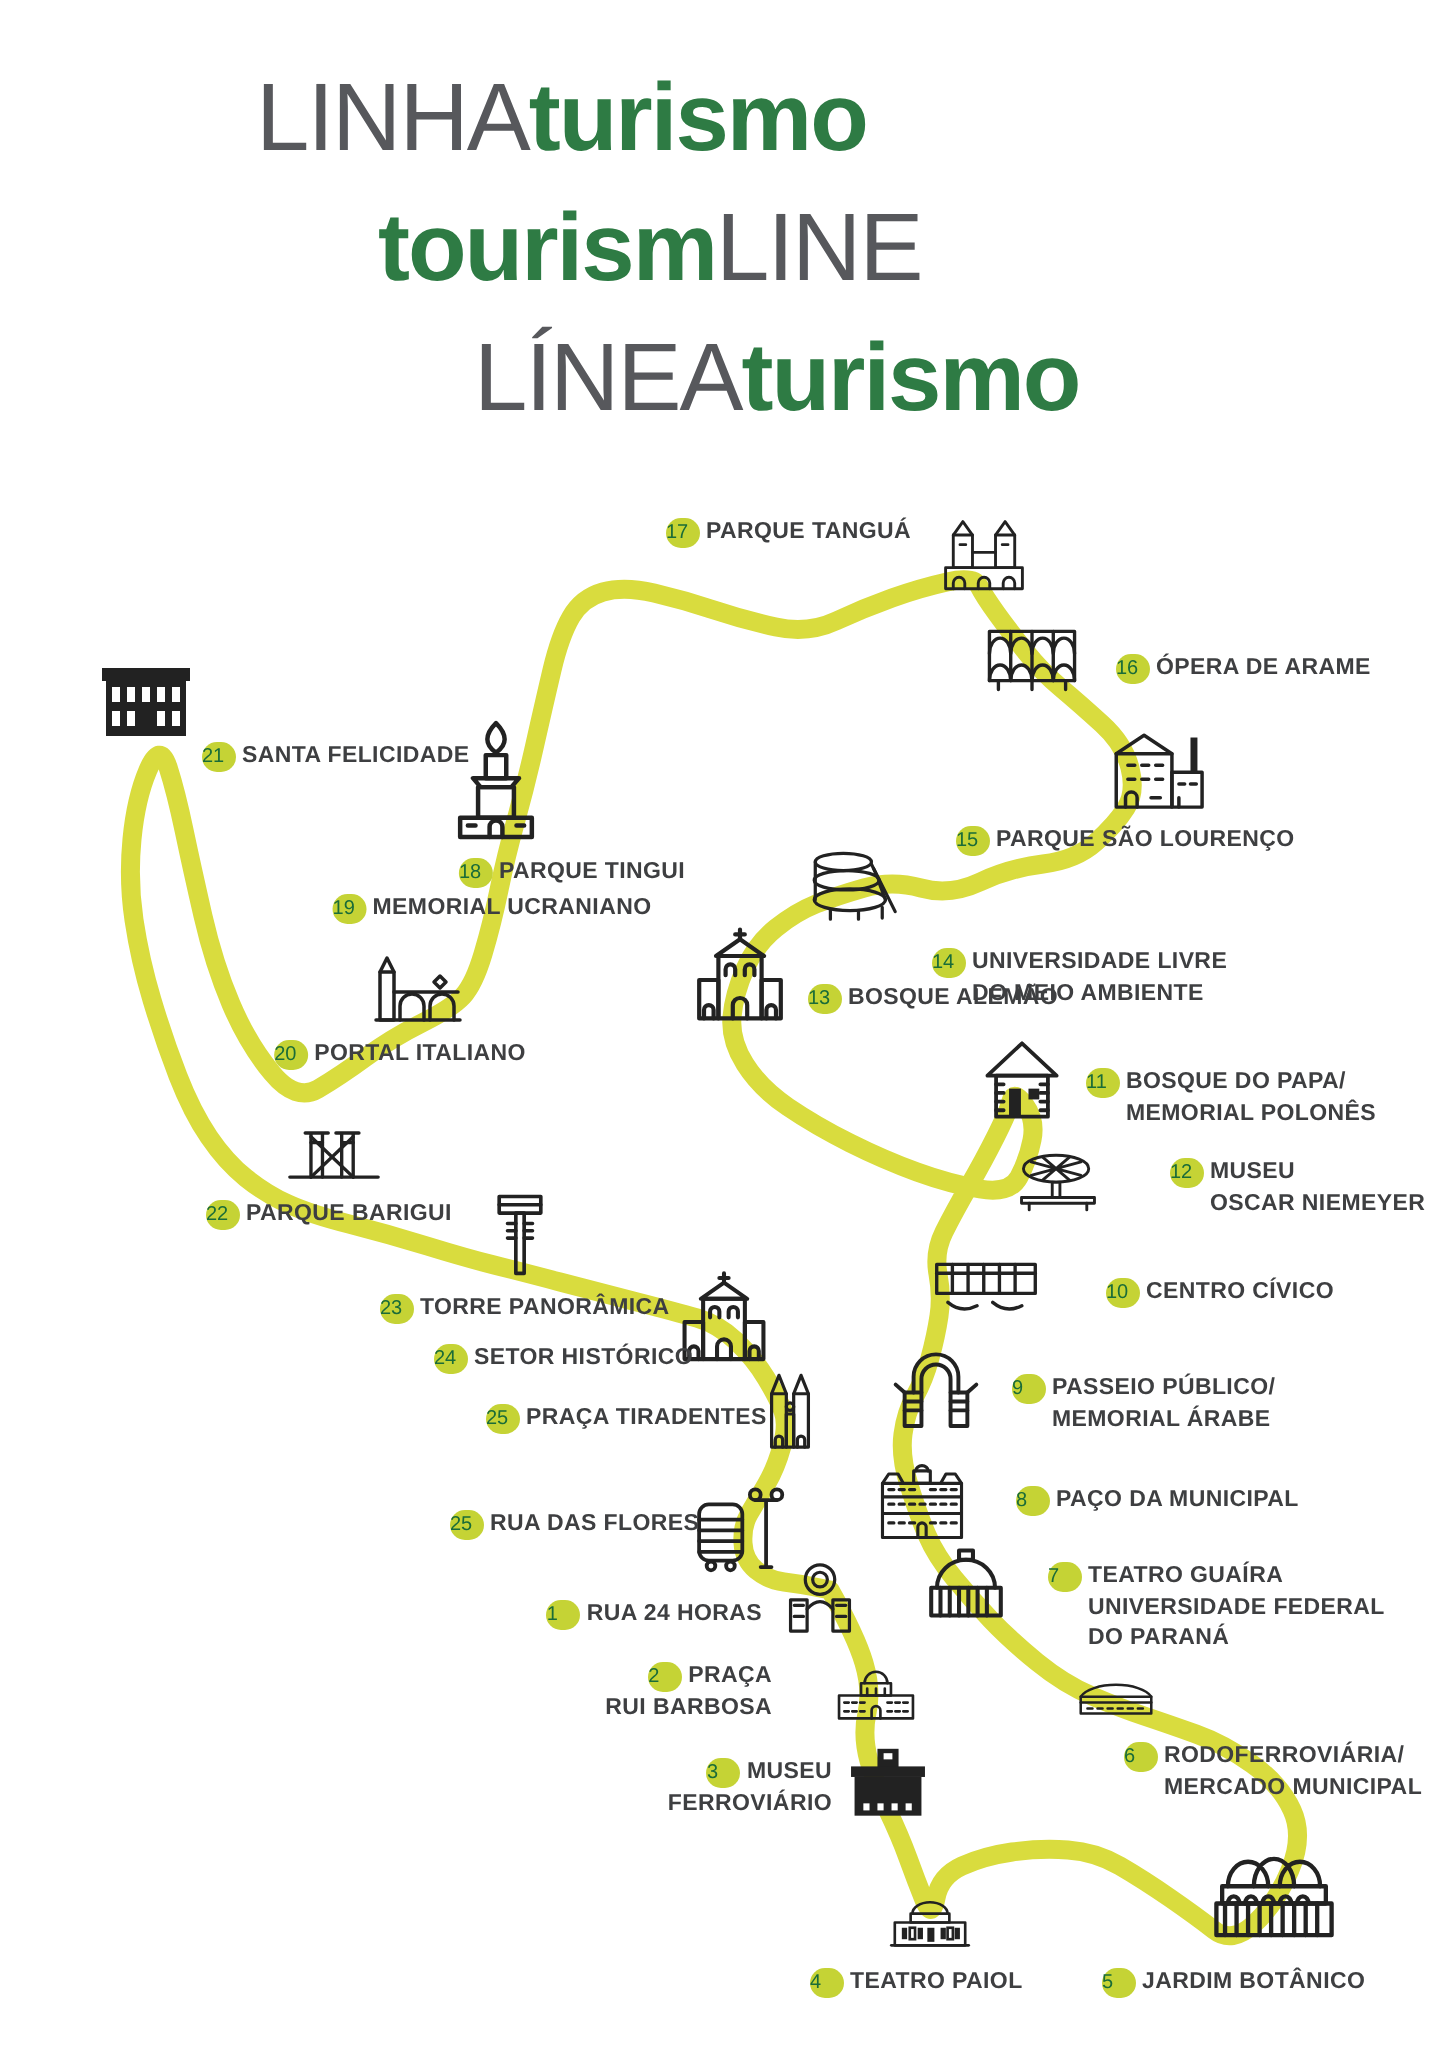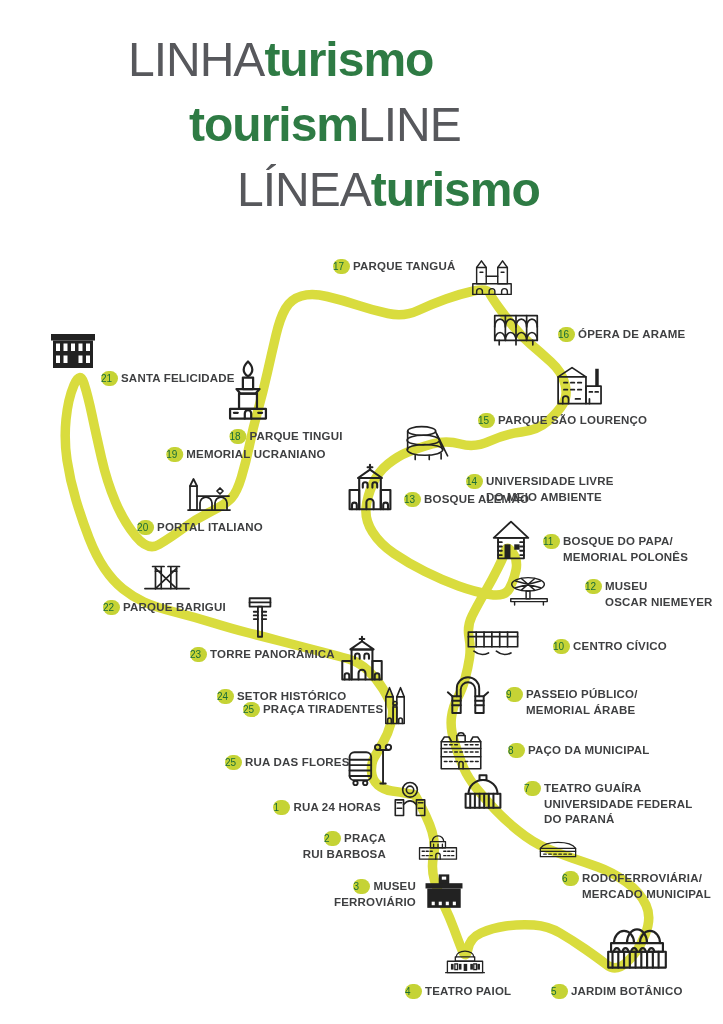--- a/index.html
+++ b/index.html
@@ -356,18 +356,18 @@
 DO MEIO AMBIENTE</span></div>
       <div class="stop align-left" style="top: 413px; left: 478px;"><span class="dot">15</span><span class="txt">PARQUE SÃO LOURENÇO</span></div>
       <div class="stop align-left" style="top: 327px; left: 558px;"><span class="dot">16</span><span class="txt">ÓPERA DE ARAME</span></div>
       <div class="stop align-left" style="top: 259px; left: 333px;"><span class="dot">17</span><span class="txt">PARQUE TANGUÁ</span></div>
       <div class="stop align-center" style="top: 429px; left: 246px; margin-left: 40px;"><span class="dot">18</span><span class="txt">PARQUE TINGUI</span></div>
       <div class="stop align-center" style="top: 447px; left: 246px;"><span class="dot">19</span><span class="txt">MEMORIAL UCRANIANO</span></div>
       <div class="stop align-center" style="top: 520px; left: 200px;"><span class="dot">20</span><span class="txt">PORTAL ITALIANO</span></div>
       <div class="stop align-left" style="top: 343px; left: 101px; margin-top: 28px;"><span class="dot">21</span><span class="txt">SANTA FELICIDADE</span></div>
       <div class="stop align-left" style="top: 600px; left: 103px;"><span class="dot">22</span><span class="txt">PARQUE BARIGUI</span></div>
       <div class="stop align-left" style="top: 647px; left: 190px;"><span class="dot">23</span><span class="txt">TORRE PANORÂMICA</span></div>
-      <div class="stop align-left" style="top: 672px; left: 217px; margin-top: 17px;"><span class="dot">24</span><span class="txt">SETOR HISTÓRICO</span></div>
+      <div class="stop align-left" style="top: 672px; left: 217px;"><span class="dot">24</span><span class="txt">SETOR HISTÓRICO</span></div>
       <div class="stop align-left" style="top: 702px; left: 243px;"><span class="dot">25</span><span class="txt">PRAÇA TIRADENTES</span></div>
       <div class="stop align-left" style="top: 755px; left: 225px;"><span class="dot">25</span><span class="txt">RUA DAS FLORES</span></div>
     </div>
 
 </div>
 
 </body></html>

